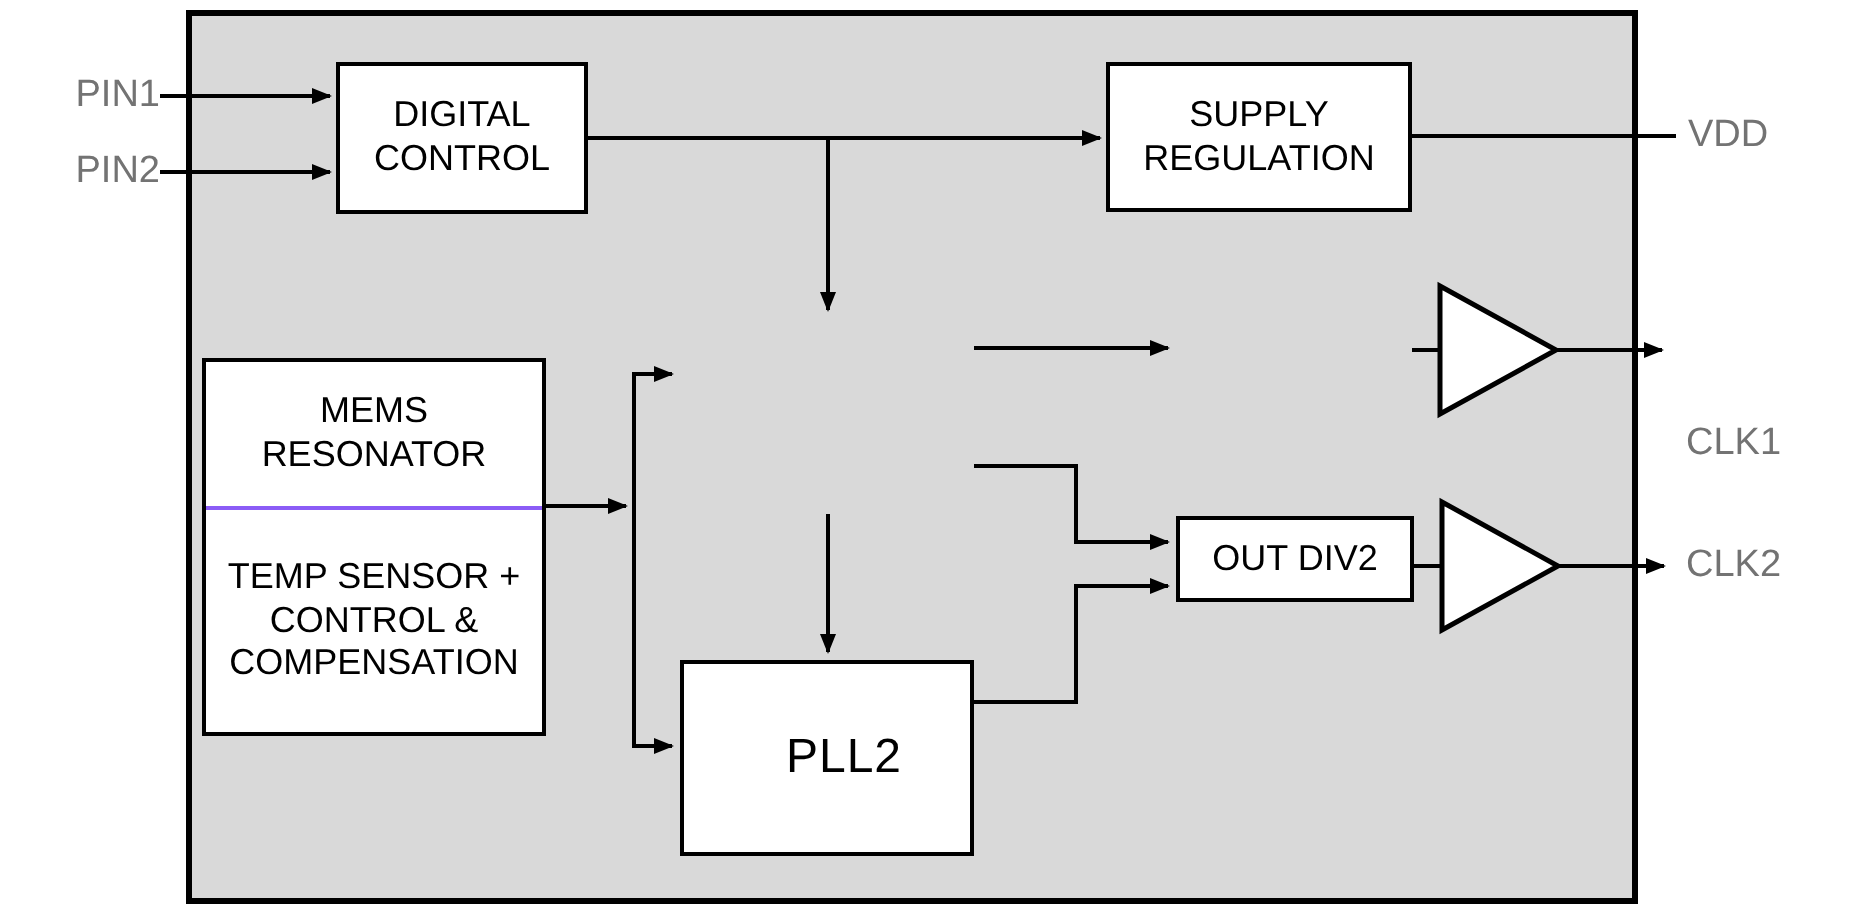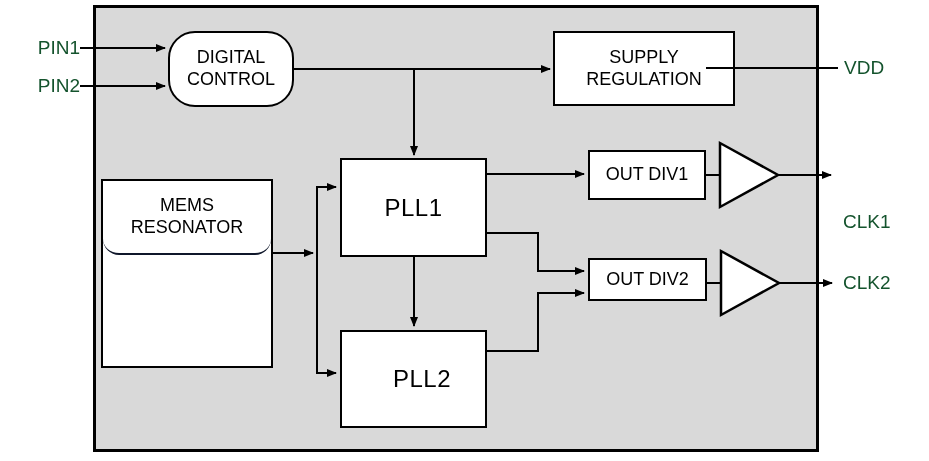--- a/index.html
+++ b/index.html
@@ -34,22 +34,22 @@
     align-items: center;
     justify-content: center;
     text-align: center;
     color: #000000;
     font-size: 18px;
     line-height: 1.22;
     white-space: pre-line;
     z-index: 2;
   }
   .block.pll { font-size: 24px; letter-spacing: 0.5px; }
-  #digital-control   { left: 168px; top: 31px;  width: 126px; height: 76px; border-radius: 27px; }
-  #supply-regulation { left: 553px; top: 31px;  width: 182px; height: 75px; }
+  #digital-control   { left: 168px; top: 31px;  width: 126px; height: 76px; }
+  #supply-regulation { left: 553px; top: 31px;  width: 153px; height: 75px; }
   #pll1              { left: 340px; top: 158px; width: 147px; height: 99px; }
   #pll2              { left: 340px; top: 330px; width: 147px; height: 98px; padding-left: 17px; }
   #out-div1          { left: 588px; top: 150px; width: 118px; height: 50px; }
   #out-div2          { left: 588px; top: 258px; width: 119px; height: 43px; }
   #mems-block {
     position: absolute;
     left: 101px; top: 179px; width: 172px; height: 189px;
     background: #ffffff;
     border: 2px solid #000000;
     box-sizing: border-box;
@@ -60,32 +60,32 @@
   .mems-section {
     display: flex;
     align-items: center;
     justify-content: center;
     text-align: center;
     font-size: 18px;
     line-height: 1.22;
     white-space: pre-line;
     color: #000000;
   }
-  .mems-top    { height: 72px; border-bottom: 2px solid #0f172a; border-radius: 16px; }
+  .mems-top    { height: 72px; border-bottom: 2px solid #8b5cf6; }
   .mems-bottom { flex: 1; }
   .wires {
     position: absolute;
     left: 0; top: 0;
     z-index: 3;
     pointer-events: none;
   }
   .pin-label {
     position: absolute;
     font-size: 19px;
-    color: #14532d;
+    color: #737373;
     z-index: 4;
     line-height: 20px;
   }
   .pin-left { width: 50px; text-align: right; }
 </style>
 </head>
 <body>
 
 <div class="canvas">
 
@@ -99,33 +99,32 @@
   <div class="block" id="supply-regulation">
     <span>SUPPLY
 REGULATION</span>
   </div>
 
   <div id="mems-block">
     <div class="mems-section mems-top">
       <span>MEMS
 RESONATOR</span>
     </div>
+    <div class="mems-section mems-bottom">
+      <span>TEMP SENSOR +
+CONTROL &amp;
+COMPENSATION</span>
+    </div>
   </div>
 
-  <div class="block pll" id="pll1">
-    <span>PLL1</span>
-  </div>
 
   <div class="block pll" id="pll2">
     <span>PLL2</span>
   </div>
 
-  <div class="block" id="out-div1">
-    <span>OUT DIV1</span>
-  </div>
 
   <div class="block" id="out-div2">
     <span>OUT DIV2</span>
   </div>
 
   <svg class="wires" width="929" height="461" viewBox="0 0 929 461">
     <defs>
       <marker id="arr" markerUnits="userSpaceOnUse" markerWidth="11" markerHeight="9" refX="9" refY="4" orient="auto">
         <path d="M0,0 L10,4 L0,8 Z" fill="#000000"></path>
       </marker>

